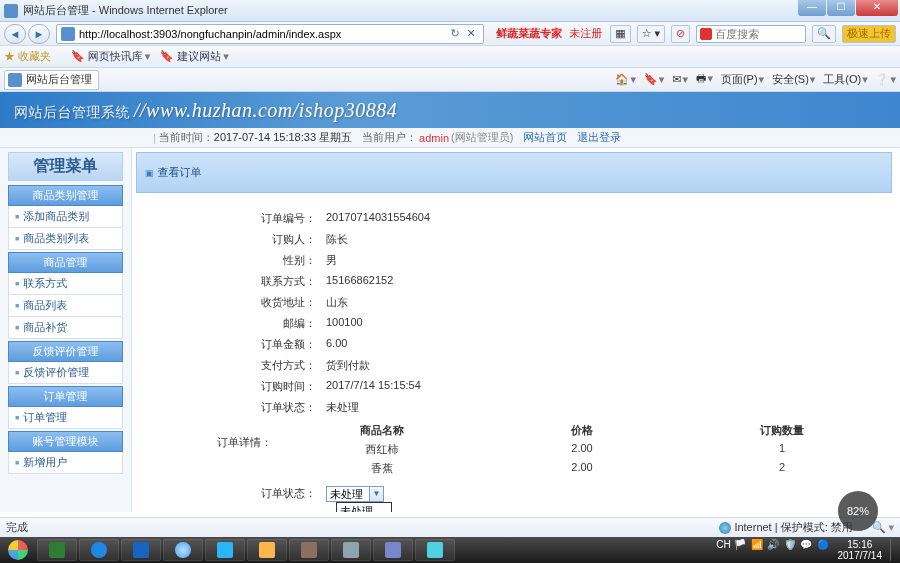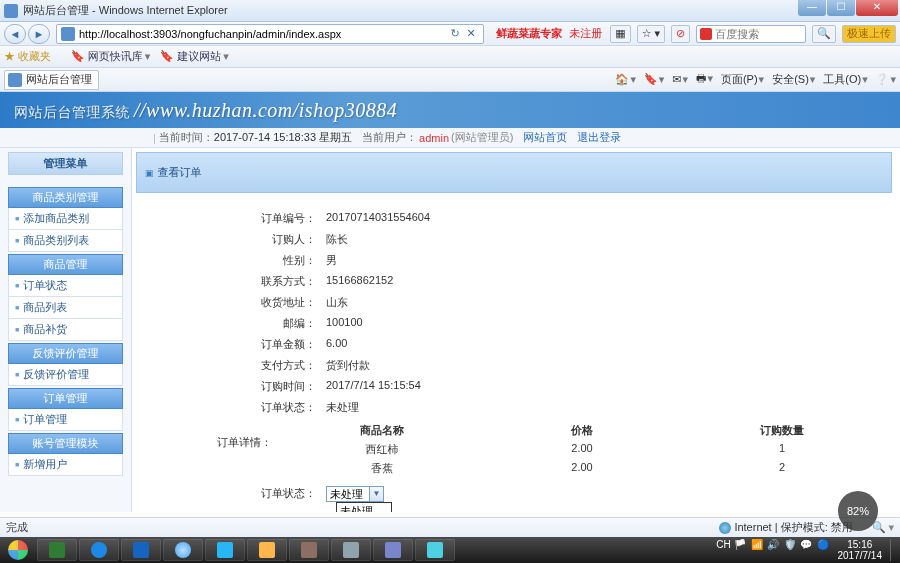--- a/index.html
+++ b/index.html
@@ -51,21 +51,21 @@
 .topbar { height: 20px; background: #f3f6fb; border-bottom: 1px solid #d6e0ee; display: flex; align-items: center; padding-left: 150px; font-size: 11px; color: #555; }
 .topbar .sep { color: #bbb; margin: 0 3px; }
 .topbar .lbl { color: #666; }
 .topbar .val { color: #333; margin-right: 10px; }
 .topbar .admin { color: #d33; margin: 0 2px; }
 .topbar .paren { color: #888; }
 .topbar .link { color: #2a6dbb; margin-left: 10px; cursor: pointer; }
 
 .body { display: flex; height: 364px; }
 .sidebar { width: 132px; background: #f4f8fd; border-right: 1px solid #d6e0ee; padding: 4px 8px; }
-.sidebar .main-title { background: linear-gradient(#d7e8f9,#bad6f2); text-align: center; font-weight: bold; color: #2a5a8e; padding: 3px 0; border: 1px solid #b5d0ec; margin-bottom: 12px; font-size: 11px; }
+.sidebar .main-title { background: linear-gradient(#d7e8f9,#bad6f2); text-align: center; font-weight: bold; color: #2a5a8e; padding: 3px 0; border: 1px solid #b5d0ec; margin-bottom: 4px; font-size: 16px; }
 .sidebar .group { margin-bottom: 2px; }
 .sidebar .group-h { background: linear-gradient(#8dbef0,#5e9dde); color: #fff; text-align: center; padding: 2px 0; font-size: 11px; border: 1px solid #4a88c8; }
 .sidebar .group-item { background: #fff; border: 1px solid #d6e0ee; border-top: none; padding: 3px 6px; font-size: 11px; color: #2a5a8e; }
 .sidebar .group-item::before { content: "■"; color: #6aa2da; font-size: 7px; margin-right: 4px; vertical-align: 1px; }
 
 .main { flex: 1; padding: 4px 8px 4px 4px; overflow: hidden; }
 .panel-title { background: linear-gradient(#cde3f9,#b2d3f4); border: 1px solid #9fc2e8; padding: 12px 8px; color: #1a4d80; font-size: 11px; }
 .panel-title::before { content: "▣"; color: #3a7ec2; margin-right: 4px; font-size: 9px; }
 .form { padding: 18px 10px 0 10px; }
 .form-row { display: flex; margin-bottom: 6px; font-size: 11px; }
@@ -190,21 +190,21 @@
     <div class="sidebar">
       <div class="main-title">管理菜单</div>
       <div id="sidebar-groups">
           <div class="group">
             <div class="group-h">商品类别管理</div>
             <div class="group-item">添加商品类别</div>
             <div class="group-item">商品类别列表</div>
           </div>
           <div class="group">
             <div class="group-h">商品管理</div>
-            <div class="group-item">订单状态</div>
+            <div class="group-item">联系方式</div>
             <div class="group-item">商品列表</div>
             <div class="group-item">商品补货</div>
           </div>
           <div class="group">
             <div class="group-h">反馈评价管理</div>
             <div class="group-item">反馈评价管理</div>
           </div>
           <div class="group">
             <div class="group-h">订单管理</div>
             <div class="group-item">订单管理</div>

